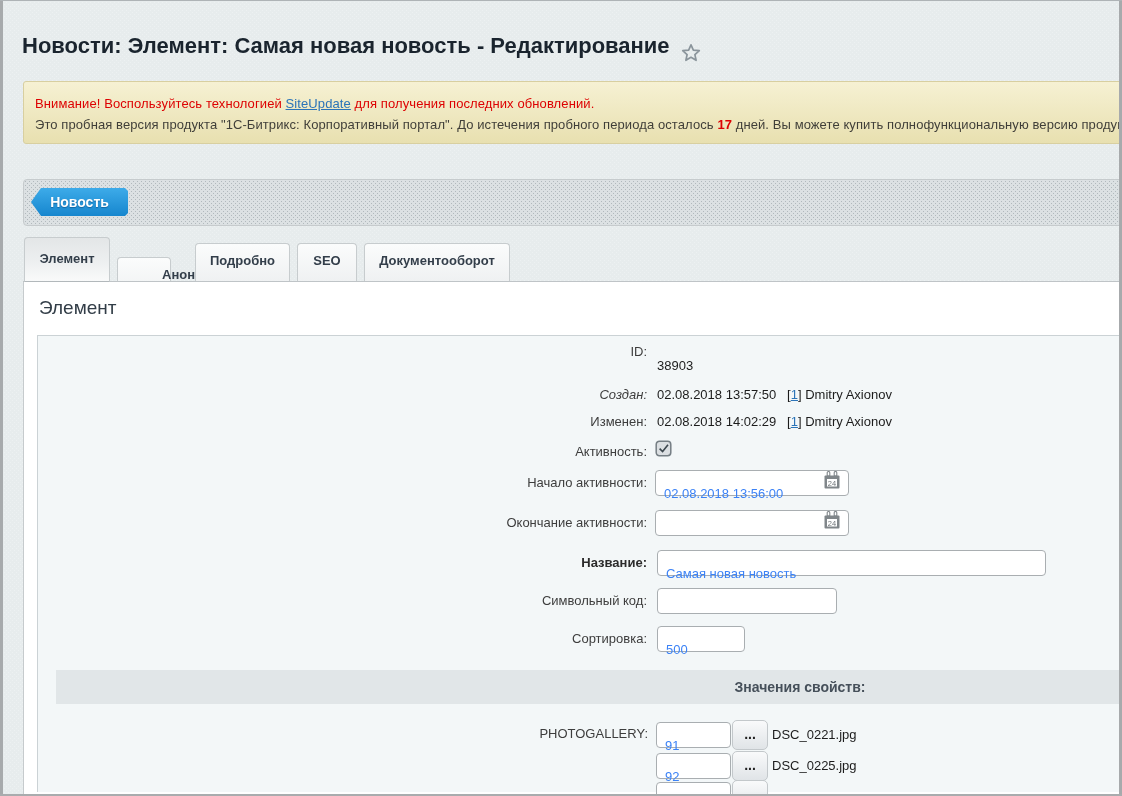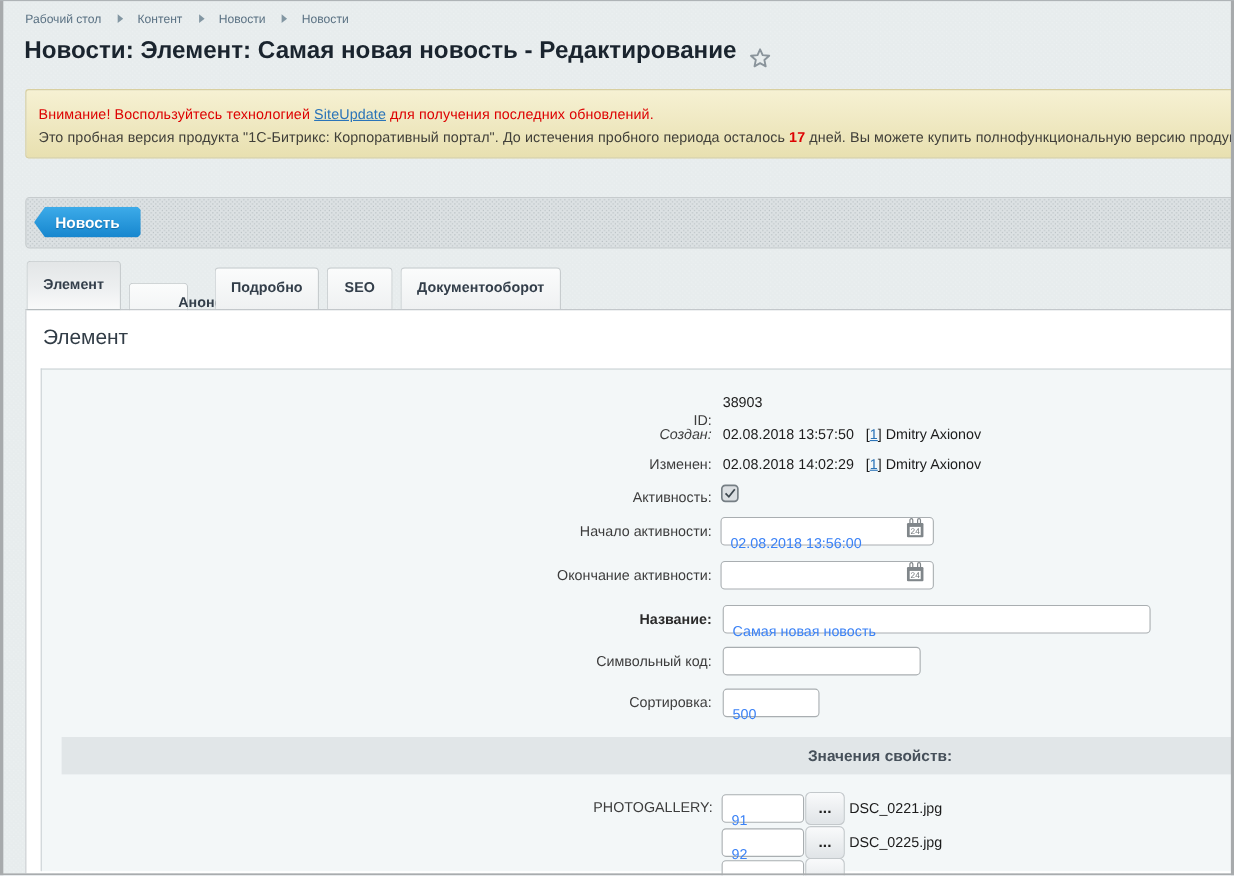--- a/index.html
+++ b/index.html
@@ -69,21 +69,20 @@
         <rect x="2" y="2" width="1" height="1" fill="#edf1f2"></rect>
       </pattern>
       <pattern id="tbdots" width="4" height="4" patternUnits="userSpaceOnUse">
         <rect x="1" y="1" width="1" height="1" fill="#b1b9bd"></rect>
         <rect x="3" y="3" width="1" height="1" fill="#b1b9bd"></rect>
       </pattern>
     </defs>
     <rect x="0" y="0" width="1122" height="796" fill="url(#pgdots)"></rect>
   </svg>
 
-  <div class="abs" id="crumb">Рабочий стол<span class="sep"></span>Контент<span class="sep"></span>Новости<span class="sep"></span>Новости</div>
 
   <div class="abs" id="title">Новости: Элемент: Самая новая новость - Редактирование</div>
   <svg class="abs" style="left:681px;top:43px;" width="20" height="19" viewBox="0 0 20 19">
     <path d="M10 1.8 L12.35 7.1 L18.3 7.7 L13.9 11.6 L15.1 17.3 L10 14.35 L4.9 17.3 L6.1 11.6 L1.7 7.7 L7.65 7.1 Z" fill="none" stroke="#8a949b" stroke-width="1.7" stroke-linejoin="round"></path>
   </svg>
 
   <div class="abs" id="note">
     <div class="l1">Внимание! Воспользуйтесь технологией <a href="#">SiteUpdate</a> для получения последних обновлений.</div>
     <div class="l2">Это пробная версия продукта "1С-Битрикс: Корпоративный портал". До истечения пробного периода осталось <b class="r">17</b> дней. Вы можете купить полнофункциональную версию продукта</div>
   </div>
@@ -99,21 +98,21 @@
   <div class="tab" id="tab1">Элемент</div>
   <div class="tab" id="tab2">Анонс</div>
   <div class="tab" id="tab3">Подробно</div>
   <div class="tab" id="tab4">SEO</div>
   <div class="tab" id="tab5">Документооборот</div>
 
   <div class="abs" id="panel"></div>
   <div class="abs" id="h2">Элемент</div>
   <div class="abs" id="innerbox"></div>
 
-  <div class="lbl" style="left:147px;top:374px;">ID:</div>
+  <div class="lbl" style="left:147px;top:344px;">ID:</div>
   <div class="val" style="left:657px;top:358px;">38903</div>
 
   <div class="lbl" style="left:147px;top:387px;font-style:italic;">Создан:</div>
   <div class="val" style="left:657px;top:387px;">02.08.2018 13:57:50&nbsp;&nbsp;&nbsp;[<a class="lnk" href="#">1</a>] Dmitry Axionov</div>
 
   <div class="lbl" style="left:147px;top:414px;">Изменен:</div>
   <div class="val" style="left:657px;top:414px;">02.08.2018 14:02:29&nbsp;&nbsp;&nbsp;[<a class="lnk" href="#">1</a>] Dmitry Axionov</div>
 
   <div class="lbl" style="left:147px;top:444px;">Активность:</div>
   <svg class="abs" style="left:655px;top:440px;" width="18" height="18">

